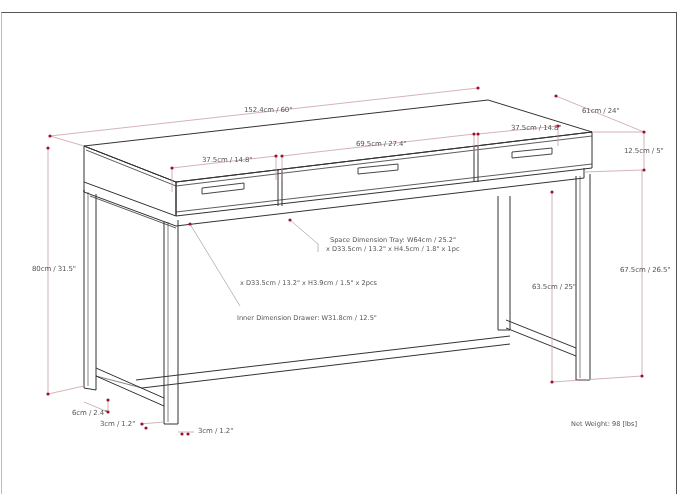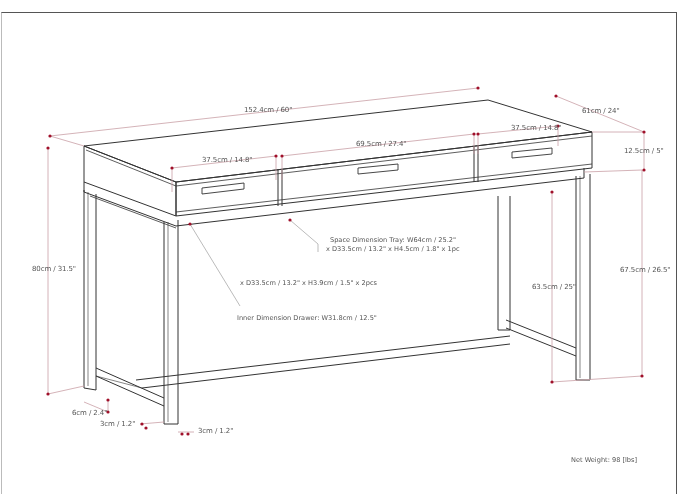--- a/index.html
+++ b/index.html
@@ -133,13 +133,13 @@
 <div class="lbl" style="left:532px;top:283px;">63.5cm / 25"</div>
 <div class="lbl" style="left:72px;top:409px;">6cm / 2.4"</div>
 <div class="lbl" style="left:100px;top:420px;">3cm / 1.2"</div>
 <div class="lbl" style="left:198px;top:427px;">3cm / 1.2"</div>
 
 <div class="note" style="left:330px;top:236px;">Space Dimension Tray: W64cm / 25.2"</div>
 <div class="note" style="left:326px;top:245px;">x D33.5cm / 13.2" x H4.5cm / 1.8" x 1pc</div>
 <div class="note" style="left:237px;top:270px;margin-top:44px;">Inner Dimension Drawer: W31.8cm / 12.5"</div>
 <div class="note" style="left:240px;top:279px;">x D33.5cm / 13.2" x H3.9cm / 1.5" x 2pcs</div>
 
-<div class="note" style="left:571px;top:420px;margin-top:36px;">Net Weight:  98 [lbs]</div>
+<div class="note" style="left:571px;top:420px;">Net Weight:  98 [lbs]</div>
 
 </body></html>

